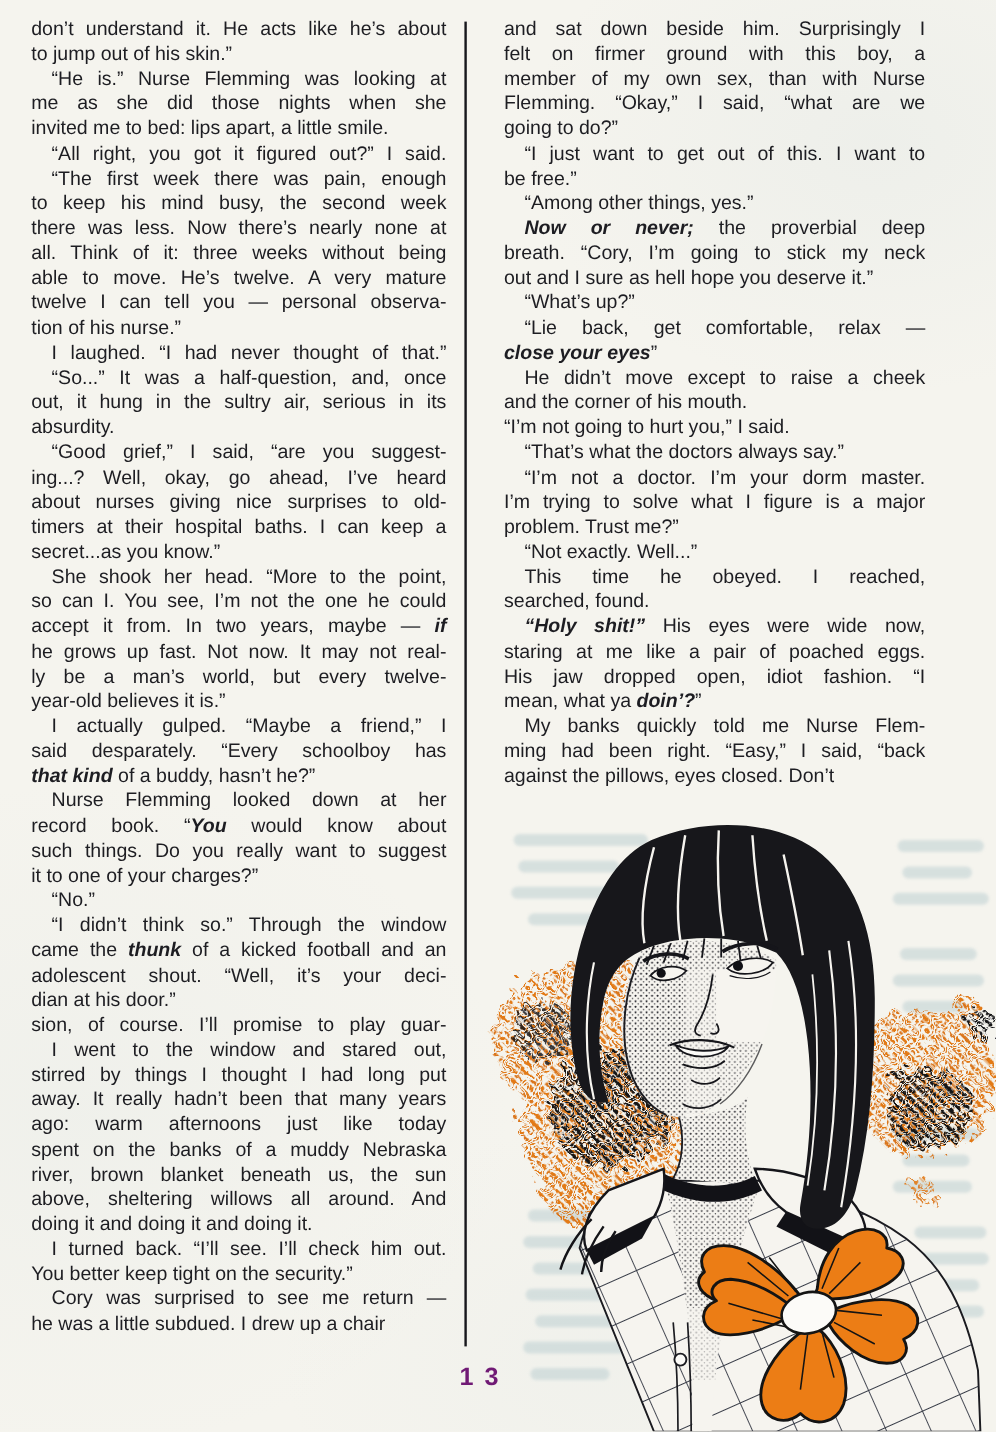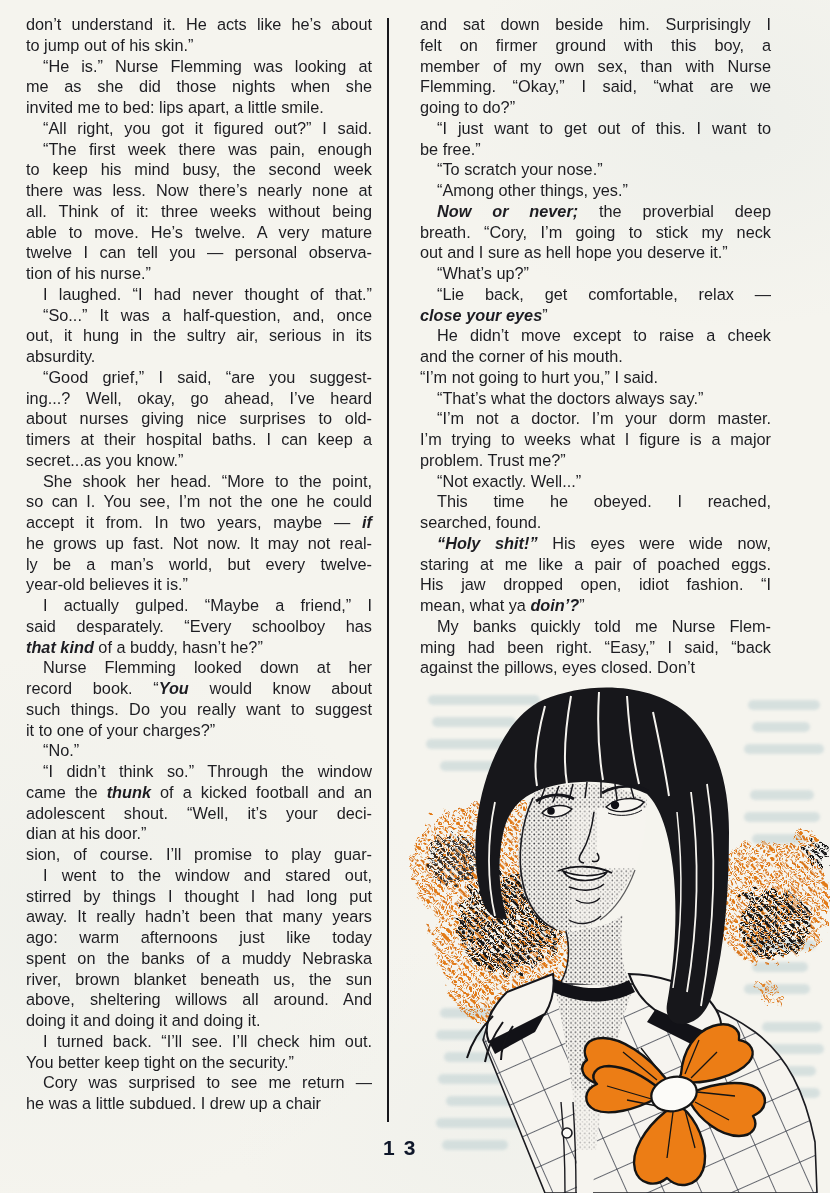--- a/index.html
+++ b/index.html
@@ -29,21 +29,21 @@
   }
   .ln.last{text-align-last:left;-moz-text-align-last:left;}
   .ln.indent{text-indent:17px;}
   .ln i{font-style:italic;font-weight:bold;}
   .divider{
     position:absolute;left:387px;top:18px;width:2px;height:1104px;
     background:#17171c;
   }
   .page-number{
     position:absolute;left:383px;top:1136px;
-    font-size:21px;font-weight:600;letter-spacing:9px;color:#0f172a;
+    font-size:21px;font-weight:600;letter-spacing:9px;color:#701a75;
   }
   #illustration{
     position:absolute;left:395px;top:672px;width:435px;height:521px;
     z-index:2;
   }
   .ghost{
     position:absolute;height:10px;border-radius:5px;
     background:#b9cdd0;opacity:0.5;filter:blur(1.4px);
     z-index:1;
   }
@@ -173,23 +173,20 @@
       <div class="ln">felt on firmer ground with this boy, a</div>
       <div class="ln">member of my own sex, than with Nurse</div>
       <div class="ln">Flemming. “Okay,” I said, “what are we</div>
       <div class="ln last">going to do?”</div>
     </div>
     <div class="para">
       <div class="ln indent">“I just want to get out of this. I want to</div>
       <div class="ln last">be free.”</div>
     </div>
     <div class="para">
-      <div class="ln last indent">“To scratch your nose.”</div>
-    </div>
-    <div class="para">
       <div class="ln last indent">“Among other things, yes.”</div>
     </div>
     <div class="para">
       <div class="ln indent"><i>Now or never;</i> the proverbial deep</div>
       <div class="ln">breath. “Cory, I’m going to stick my neck</div>
       <div class="ln last">out and I sure as hell hope you deserve it.”</div>
     </div>
     <div class="para">
       <div class="ln last indent">“What’s up?”</div>
     </div>
@@ -202,21 +199,21 @@
       <div class="ln last">and the corner of his mouth.</div>
     </div>
     <div class="para">
       <div class="ln last">“I’m not going to hurt you,” I said.</div>
     </div>
     <div class="para">
       <div class="ln last indent">“That’s what the doctors always say.”</div>
     </div>
     <div class="para">
       <div class="ln indent">“I’m not a doctor. I’m your dorm master.</div>
-      <div class="ln">I’m trying to weeks what I figure is a major</div>
+      <div class="ln">I’m trying to solve what I figure is a major</div>
       <div class="ln last">problem. Trust me?”</div>
     </div>
     <div class="para">
       <div class="ln last indent">“Not exactly. Well...”</div>
     </div>
     <div class="para">
       <div class="ln indent">This time he obeyed. I reached,</div>
       <div class="ln last">searched, found.</div>
     </div>
     <div class="para">

